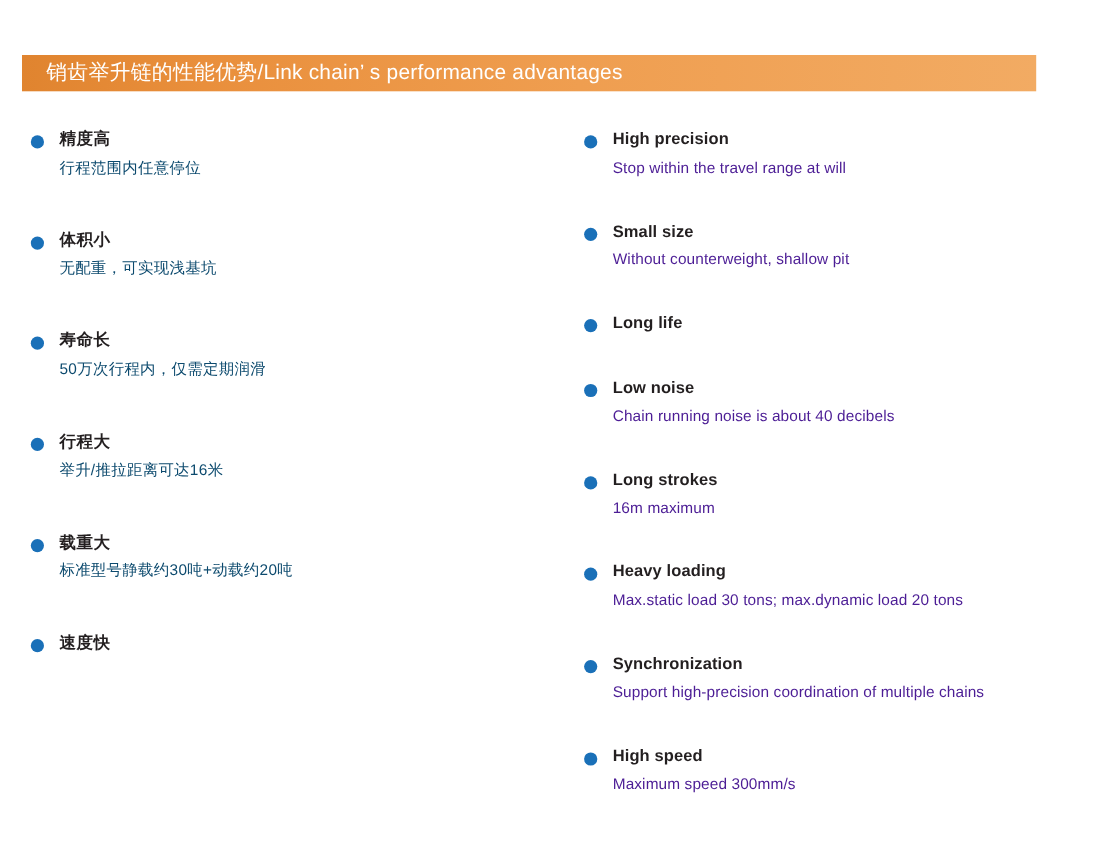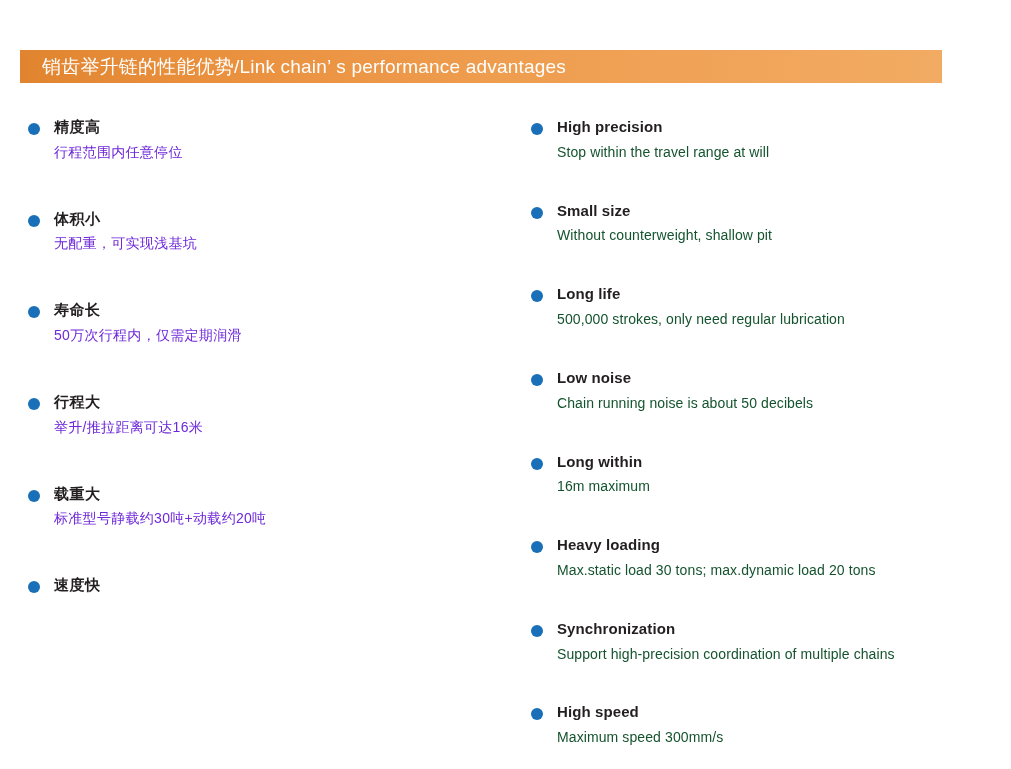--- a/index.html
+++ b/index.html
@@ -76,29 +76,29 @@
     font-size: 15px;
     font-weight: bold;
     color: #231f20;
     line-height: 1.25;
     margin: 0 0 6px 0;
     letter-spacing: 0.1px;
   }
   .feature-desc {
     font-size: 14px;
     font-weight: 400;
-    color: #14532d;
+    color: #4c1d95;
     line-height: 1.35;
     margin: 0;
     letter-spacing: 0.1px;
   }
 
   
   .col-left .feature-title { letter-spacing: 0.5px; }
-  .col-left .feature-desc  { letter-spacing: 0.3px; color: #6d28d9; }
+  .col-left .feature-desc  { letter-spacing: 0.3px; color: #0c4a6e; }
 </style>
 </head>
 <body>
 
 <div class="header-bar">
   <span class="header-title">销齿举升链的性能优势/Link chain’ s performance advantages</span>
 </div>
 
 <div class="columns">
 
@@ -142,30 +142,29 @@
       <p class="feature-desc">Stop within the travel range at will</p>
     </div>
     <div class="feature">
       <span class="bullet"></span>
       <p class="feature-title">Small size</p>
       <p class="feature-desc">Without counterweight, shallow pit</p>
     </div>
     <div class="feature">
       <span class="bullet"></span>
       <p class="feature-title">Long life</p>
-      <p class="feature-desc">500,000 strokes, only need regular lubrication</p>
     </div>
     <div class="feature">
       <span class="bullet"></span>
       <p class="feature-title">Low noise</p>
-      <p class="feature-desc">Chain running noise is about 50 decibels</p>
+      <p class="feature-desc">Chain running noise is about 40 decibels</p>
     </div>
     <div class="feature">
       <span class="bullet"></span>
-      <p class="feature-title">Long within</p>
+      <p class="feature-title">Long strokes</p>
       <p class="feature-desc">16m maximum</p>
     </div>
     <div class="feature">
       <span class="bullet"></span>
       <p class="feature-title">Heavy loading</p>
       <p class="feature-desc">Max.static load 30 tons; max.dynamic load 20 tons</p>
     </div>
     <div class="feature">
       <span class="bullet"></span>
       <p class="feature-title">Synchronization</p>

